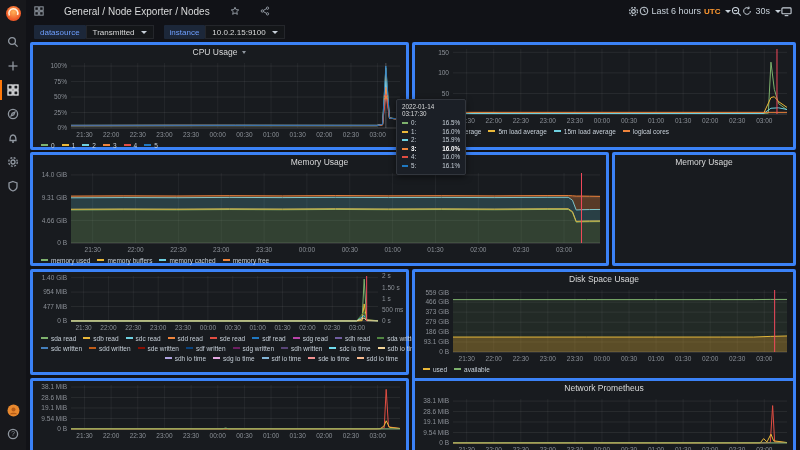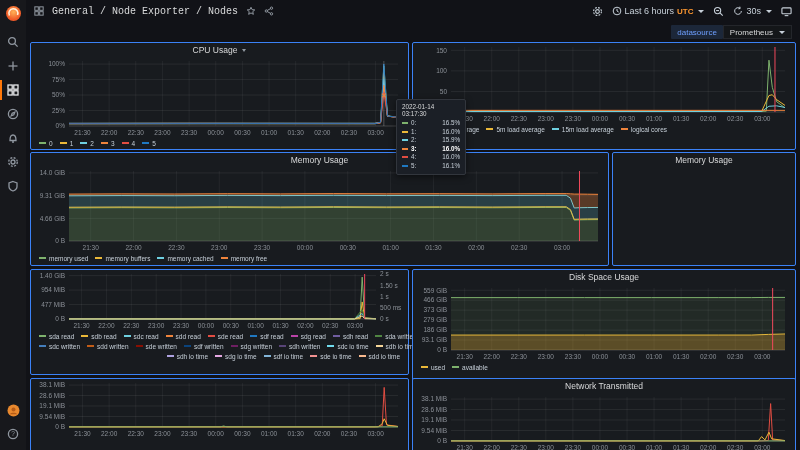--- a/index.html
+++ b/index.html
@@ -5,32 +5,32 @@
   * { box-sizing: border-box; margin: 0; padding: 0; }
   html,body { width: 800px; height: 450px; overflow: hidden; background:#111217; font-family:"Liberation Sans",sans-serif; color:#d8d9da; position:relative; }
   .sidebar { position:absolute; left:0; top:0; width:26px; height:450px; background:#17181c; display:flex; flex-direction:column; align-items:center; z-index:5; }
   .side-icon { width:26px; height:24px; display:flex; align-items:center; justify-content:center; position:relative; cursor:pointer; }
   .side-icon svg { stroke:#9097a0; fill:none; stroke-width:1.3; }
   .side-icon.active::before { content:""; position:absolute; left:0; top:2px; bottom:2px; width:2px; background:#ff780a; }
   .side-icon.active svg { stroke:#e9eaeb; }
   .logo { width:26px; height:26px; display:flex; align-items:center; justify-content:center; margin-bottom:4px; }
   .side-bottom { margin-top:auto; display:flex; flex-direction:column; align-items:center; padding-bottom:4px; }
   .topbar { position:absolute; left:26px; top:0; width:774px; height:22px; display:flex; align-items:center; padding:0 8px; background:#111217; }
-  .crumb { display:flex; align-items:center; gap:8px; font-size:10px; color:#d8d9da;font-family:Liberation Mono, monospace; }
+  .crumb { display:flex; align-items:center; gap:20px; font-size:10px; color:#d8d9da; }
   .crumb svg { stroke:#9097a0; fill:none; stroke-width:1.2; }
-  .top-right { margin-left:auto; display:flex; gap:9px; font-size:9px; color:#c7d0d9; }
+  .top-right { margin-left:auto; display:flex; font-size:9px; color:#c7d0d9; }
   .tr-btn { display:flex; align-items:center; gap:3px; cursor:pointer; }
   .tr-btn svg { stroke:#c7d0d9; fill:none; stroke-width:1.2; }
   .utc { color:#ff9830; font-weight:bold; font-size:8px; }
   .caret { width:0; height:0; border-left:3px solid transparent; border-right:3px solid transparent; border-top:3px solid #c7d0d9; display:inline-block; margin-left:2px; }
-  .varrow { position:absolute; left:26px; top:22px; width:774px; height:20px; display:flex; align-items:center; gap:10px; padding:0 8px;justify-content:flex-end; }
+  .varrow { position:absolute; left:26px; top:22px; width:774px; height:20px; display:flex; align-items:center; gap:10px; padding:0 8px; }
   .varpair { display:flex; align-items:stretch; height:14px; font-size:8px; }
   .varlabel { background:#1c2739; color:#6e9fff; display:flex; align-items:center; padding:0 6px; border-radius:1px; }
   .varvalue { background:#141619; border:1px solid #24262b; color:#d8d9da; display:flex; align-items:center; padding:0 6px; gap:4px; cursor:pointer; }
-  .panel { position:absolute; background:#181b1f; border:1px solid #3b82f6; border-radius:2px; display:flex; flex-direction:column; }
+  .panel { position:absolute; background:#181b1f; border:3px solid #3b82f6; border-radius:2px; display:flex; flex-direction:column; }
   .panel-title { height:14px; display:flex; align-items:center; justify-content:center; font-size:8.5px; color:#d8d9da; gap:3px; cursor:pointer; flex:none; }
   .panel-title .caret { border-top-color:#9097a0; border-left-width:2.5px; border-right-width:2.5px; }
   .chart { position:relative; flex:none; }
   .chart svg { position:absolute; left:0; top:0; }
   .tick { font-size:6.5px; fill:#8b9097; font-family:"Liberation Sans",sans-serif; }
   .legend { display:flex; flex-direction:column; justify-content:flex-start; padding:0 8px; flex:none; }
   .legend-row { display:flex; align-items:center; gap:7px; height:10px; }
   .legend-item { display:flex; align-items:center; gap:3px; font-size:6.5px; color:#c7d0d9; cursor:pointer; white-space:nowrap; }
   .legend-item i { width:7px; height:2px; display:inline-block; }
   .gauge-wrap { flex:1; position:relative; }
@@ -174,21 +174,28 @@
           <line x1="4" y1="10.5" x2="8" y2="10.5"></line>
         </svg>
       </span>
   </div>
 </div>
 
 <div class="varrow">
   <div class="varpair">
     <span class="varlabel">datasource</span>
     <span class="varvalue">
-        <span>Prometheus</span>
+        <span>Transmitted</span>
+        <span class="caret"></span>
+      </span>
+  </div>
+  <div class="varpair">
+    <span class="varlabel">instance</span>
+    <span class="varvalue">
+        <span>10.0.2.15:9100</span>
         <span class="caret"></span>
       </span>
   </div>
 </div>
 
 <div class="panel" style="left:30px;top:42px;width:379px;height:108px;">
   <div class="panel-title">
       <span>CPU Usage</span>
       <span class="caret"></span>
     </div>
@@ -674,21 +681,21 @@
         <path d="M38,47.835 L343.97,47.835 L351.20799999999997,46.9 L353.18199999999996,8.399999999999999 L355.485,45.8 L367,47.56" fill="none" stroke="#E24D42" stroke-width="1" stroke-linejoin="round"></path>
         <path d="M38,47.89 L347.26,47.89 L351.20799999999997,44.7 L353.18199999999996,39.75 L356.472,46.35 L367,47.45" fill="none" stroke="#EAB839" stroke-width="1" stroke-linejoin="round"></path>
         <path d="M38,47.868 L189.34,47.868 L192.63,47.01 L195.92,47.868 L367,47.868" fill="none" stroke="#7EB26D" stroke-width="1" stroke-linejoin="round"></path>
       </svg>
     </div>
   <div class="legend"></div>
 </div>
 
 <div class="panel" style="left:412px;top:378px;width:384px;height:105px;">
   <div class="panel-title">
-      <span>Network Transmitted</span>
+      <span>Network Prometheus</span>
     </div>
   <div class="chart" style="height:60px">
       <svg width="382" height="60">
         <line x1="51.694" y1="4" x2="51.694" y2="48" stroke="rgba(255,255,255,0.055)" stroke-width="1"></line>
         <line x1="78.74799999999999" y1="4" x2="78.74799999999999" y2="48" stroke="rgba(255,255,255,0.055)" stroke-width="1"></line>
         <line x1="105.802" y1="4" x2="105.802" y2="48" stroke="rgba(255,255,255,0.055)" stroke-width="1"></line>
         <line x1="132.856" y1="4" x2="132.856" y2="48" stroke="rgba(255,255,255,0.055)" stroke-width="1"></line>
         <line x1="159.91" y1="4" x2="159.91" y2="48" stroke="rgba(255,255,255,0.055)" stroke-width="1"></line>
         <line x1="186.964" y1="4" x2="186.964" y2="48" stroke="rgba(255,255,255,0.055)" stroke-width="1"></line>
         <line x1="214.018" y1="4" x2="214.018" y2="48" stroke="rgba(255,255,255,0.055)" stroke-width="1"></line>

